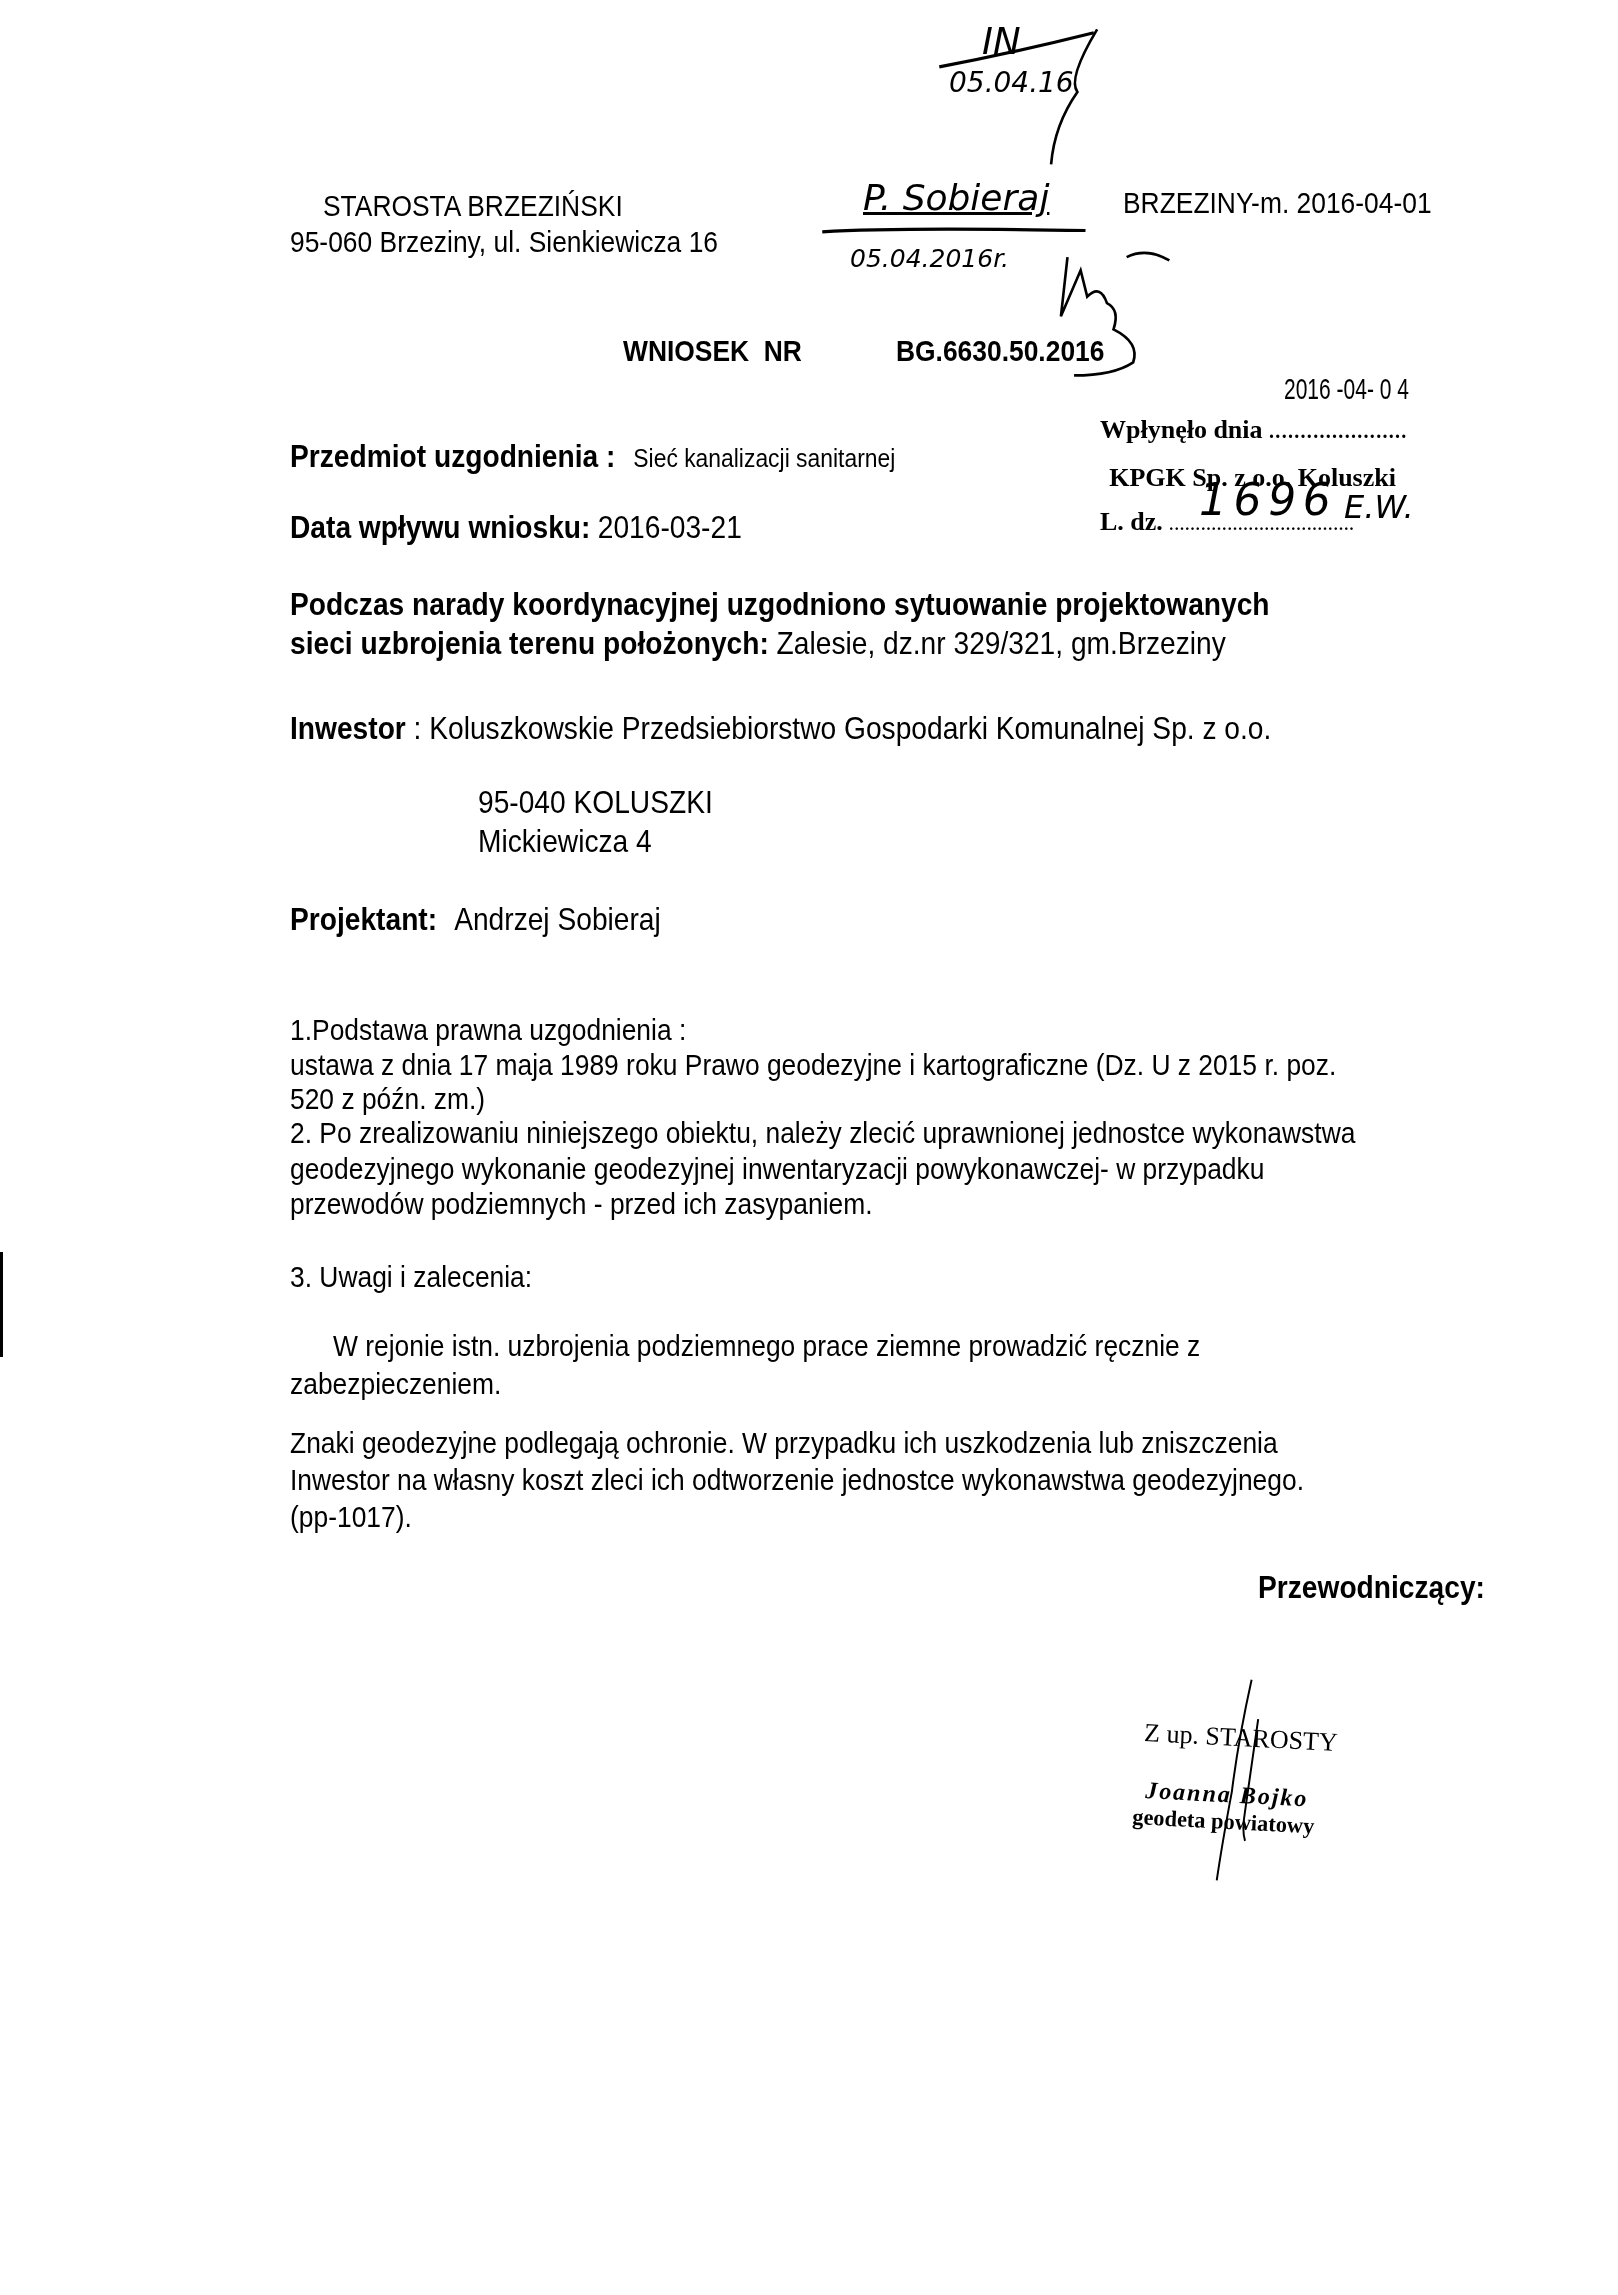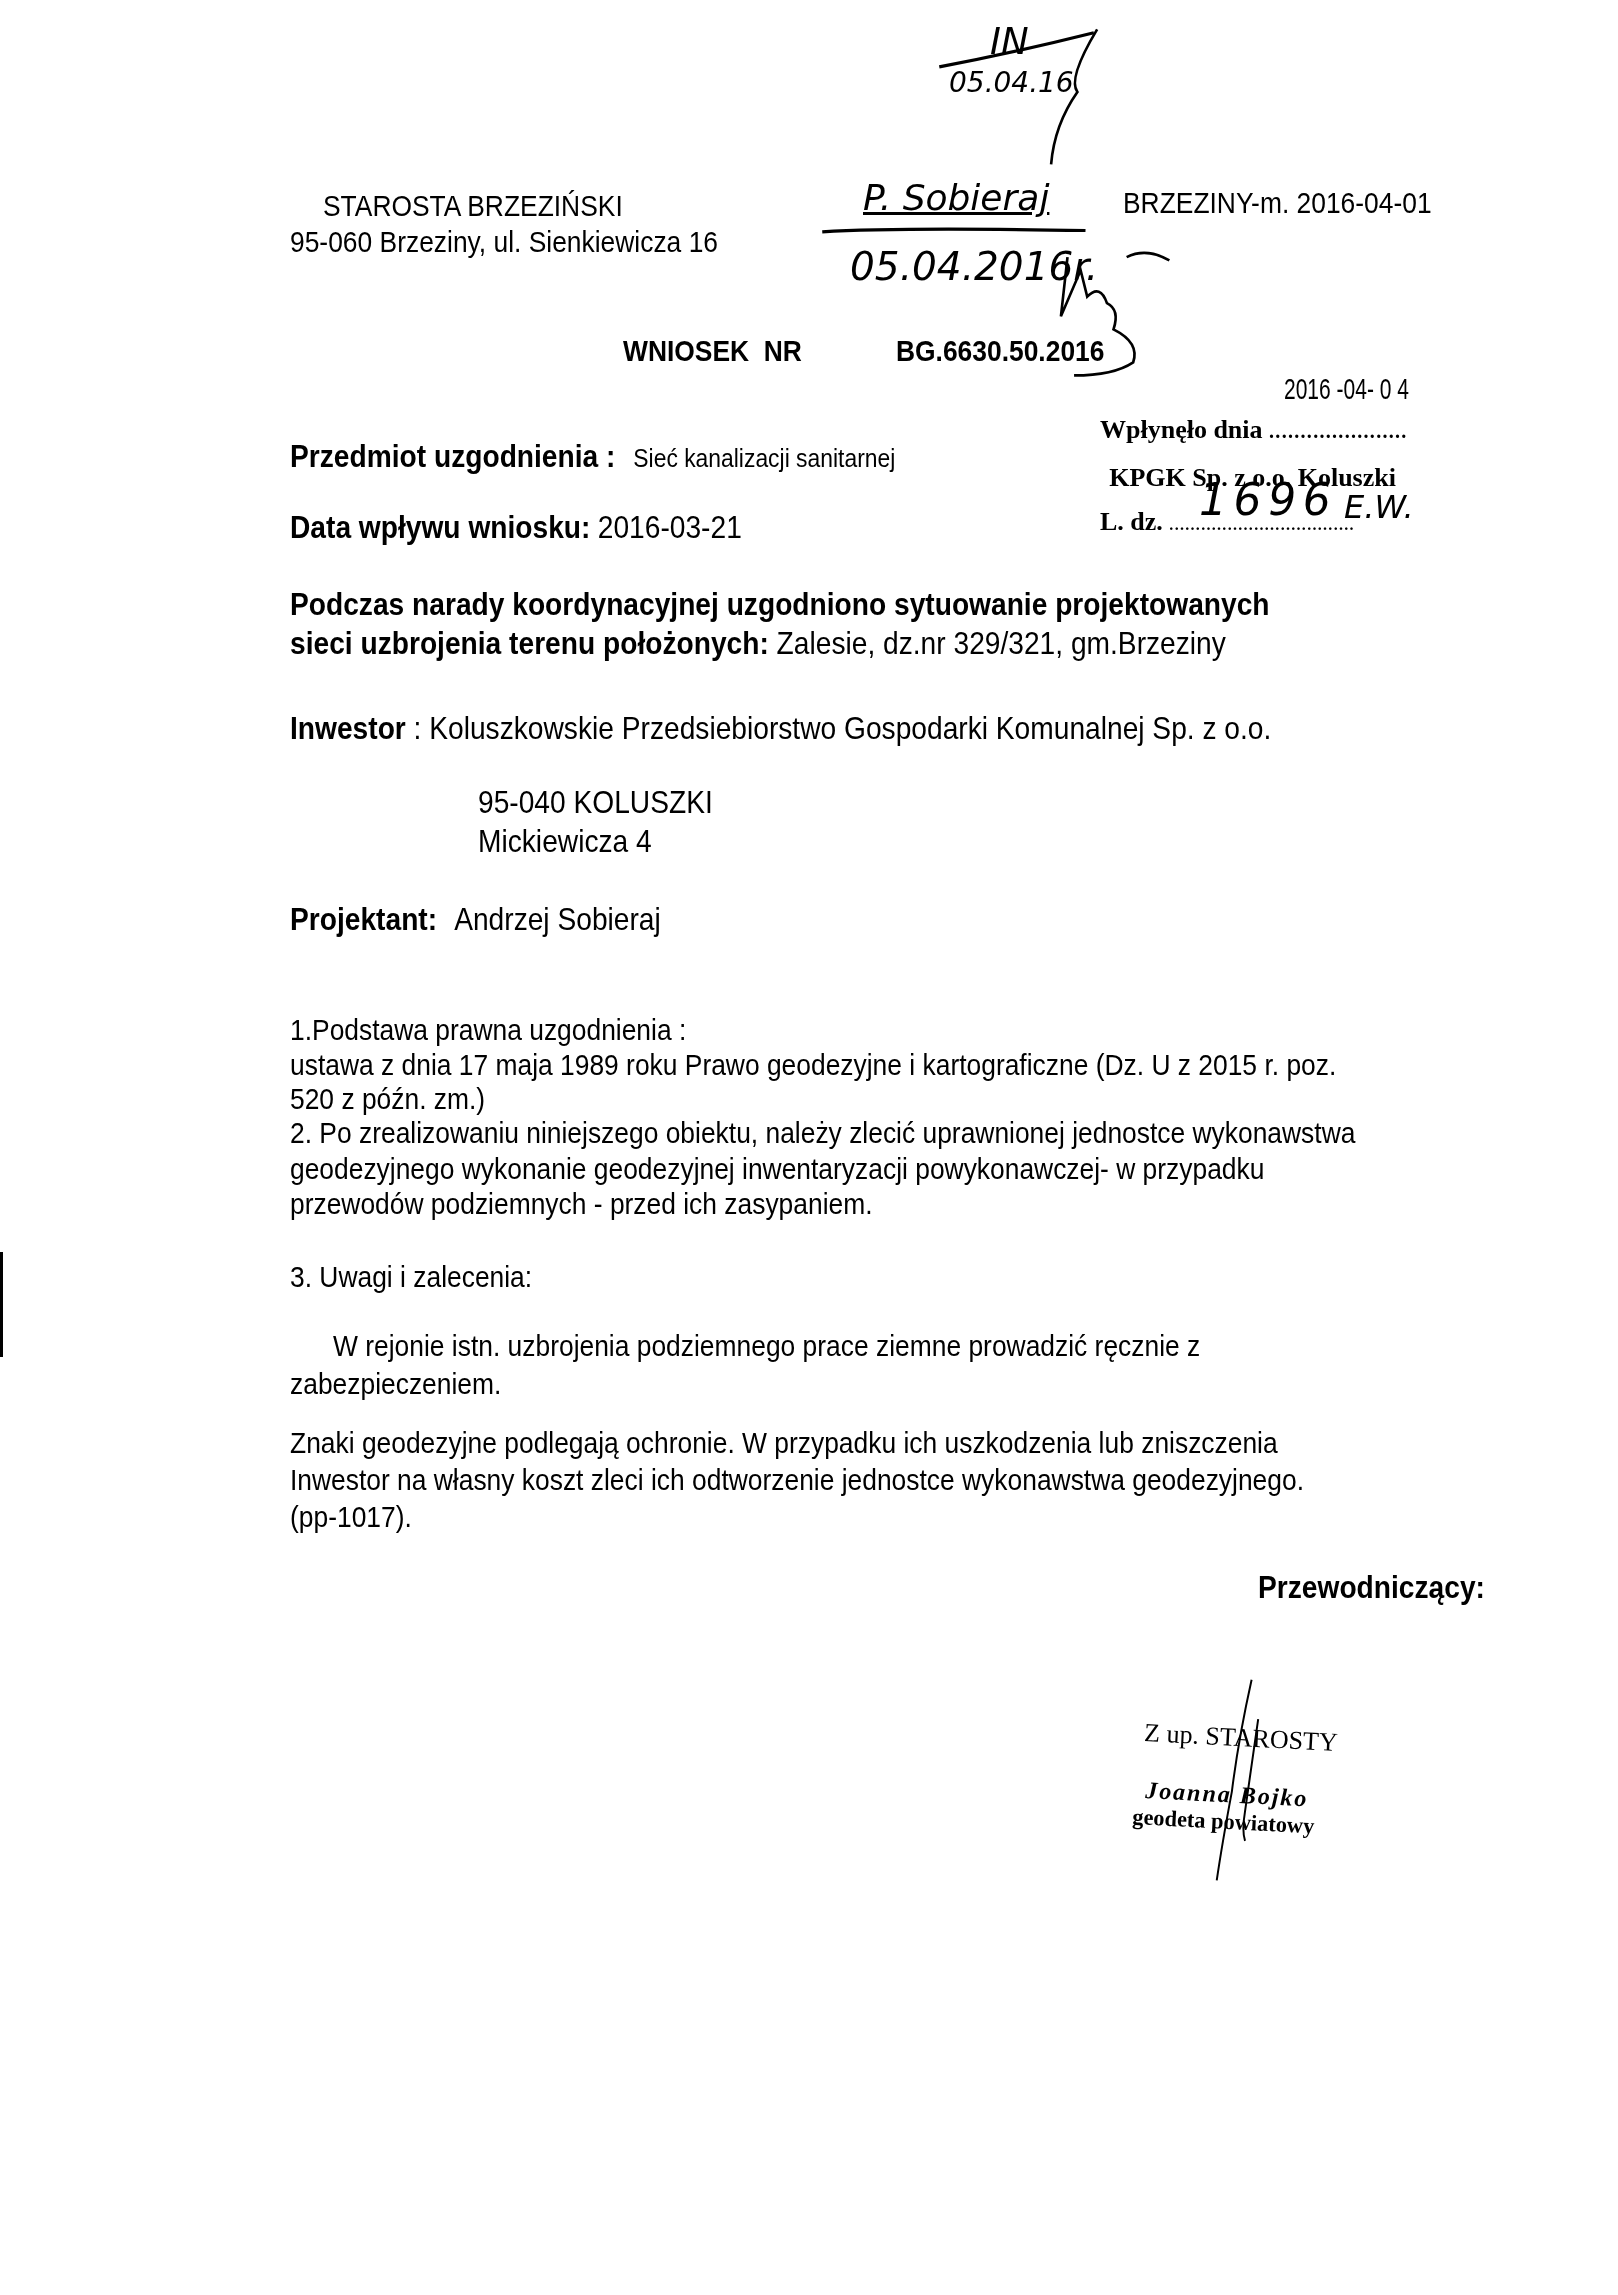--- a/index.html
+++ b/index.html
@@ -10,35 +10,35 @@
   .b { font-weight:bold; }
   .hand { font-family:"DejaVu Sans", sans-serif; font-style:italic; font-weight:normal; }
   .serif { font-family:"Liberation Serif", serif; }
   .stamp { font-family:"Liberation Serif", serif; font-weight:bold; font-size:26px; }
   .dots { letter-spacing:1.3px; }
   .left-edge { position:absolute; left:0; top:1252px; width:2.6px; height:105px; background:#000; }
 </style>
 </head>
 <body>
 
-<div class="abs hand" style="left:982px; top:20px; font-size:37px;margin-left:8px;">IN</div>
+<div class="abs hand" style="left:982px; top:20px; font-size:37px;">IN</div>
 <svg class="abs" style="left:936px; top:26px;" width="171" height="145" viewBox="0 0 260 220">
   <path d="M5 62 Q120 40 240 10" stroke="#000" stroke-width="5" fill="none"></path>
   <path d="M245 5 Q200 80 215 100 Q180 150 175 210" stroke="#000" stroke-width="4" fill="none"></path>
 </svg>
 <div class="abs hand" style="left:949px; top:66px; font-size:28px;">05.04.16</div>
 
 <div class="abs t" style="left:323px; top:191px;">STAROSTA BRZEZIŃSKI</div>
 <div class="abs t" style="left:290px; top:227px;">95-060 Brzeziny, ul. Sienkiewicza 16</div>
 
 <div class="abs hand" style="left:863px; top:177px; font-size:36px;text-decoration:underline;">P. Sobieraj</div>
 <svg class="abs" style="left:817px; top:224px;" width="277" height="13" viewBox="0 0 420 20">
   <path d="M5 12 Q120 5 410 10" stroke="#000" stroke-width="5" fill="none"></path>
 </svg>
-<div class="abs hand" style="left:850px; top:244px; font-size:39px;text-align:right;">05.04.2016r.</div>
+<div class="abs hand" style="left:850px; top:244px; font-size:25px;text-align:right;">05.04.2016r.</div>
 <svg class="abs" style="left:1054px; top:244px;" width="119" height="138" viewBox="0 0 180 210">
   <path d="M20 20 L10 110 L40 40 L50 80 Q70 60 80 90 Q100 100 90 130 Q130 150 120 180 Q90 200 30 200" stroke="#000" stroke-width="4" fill="none"></path>
   <path d="M110 20 Q140 5 175 25" stroke="#000" stroke-width="4" fill="none"></path>
 </svg>
 
 <div class="abs t" style="left:1123px; top:188px;">BRZEZINY-m. 2016-04-01</div>
 
 <div class="abs t b" style="left:623px; top:336px; white-space:pre;">WNIOSEK  NR</div>
 <div class="abs t b" style="left:896px; top:336px;">BG.6630.50.2016</div>
 

